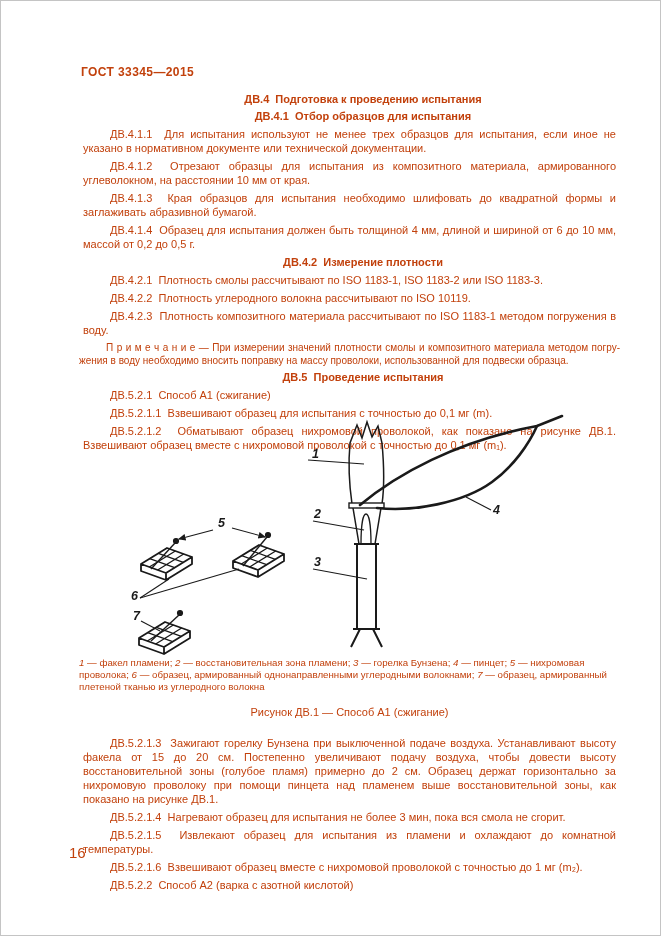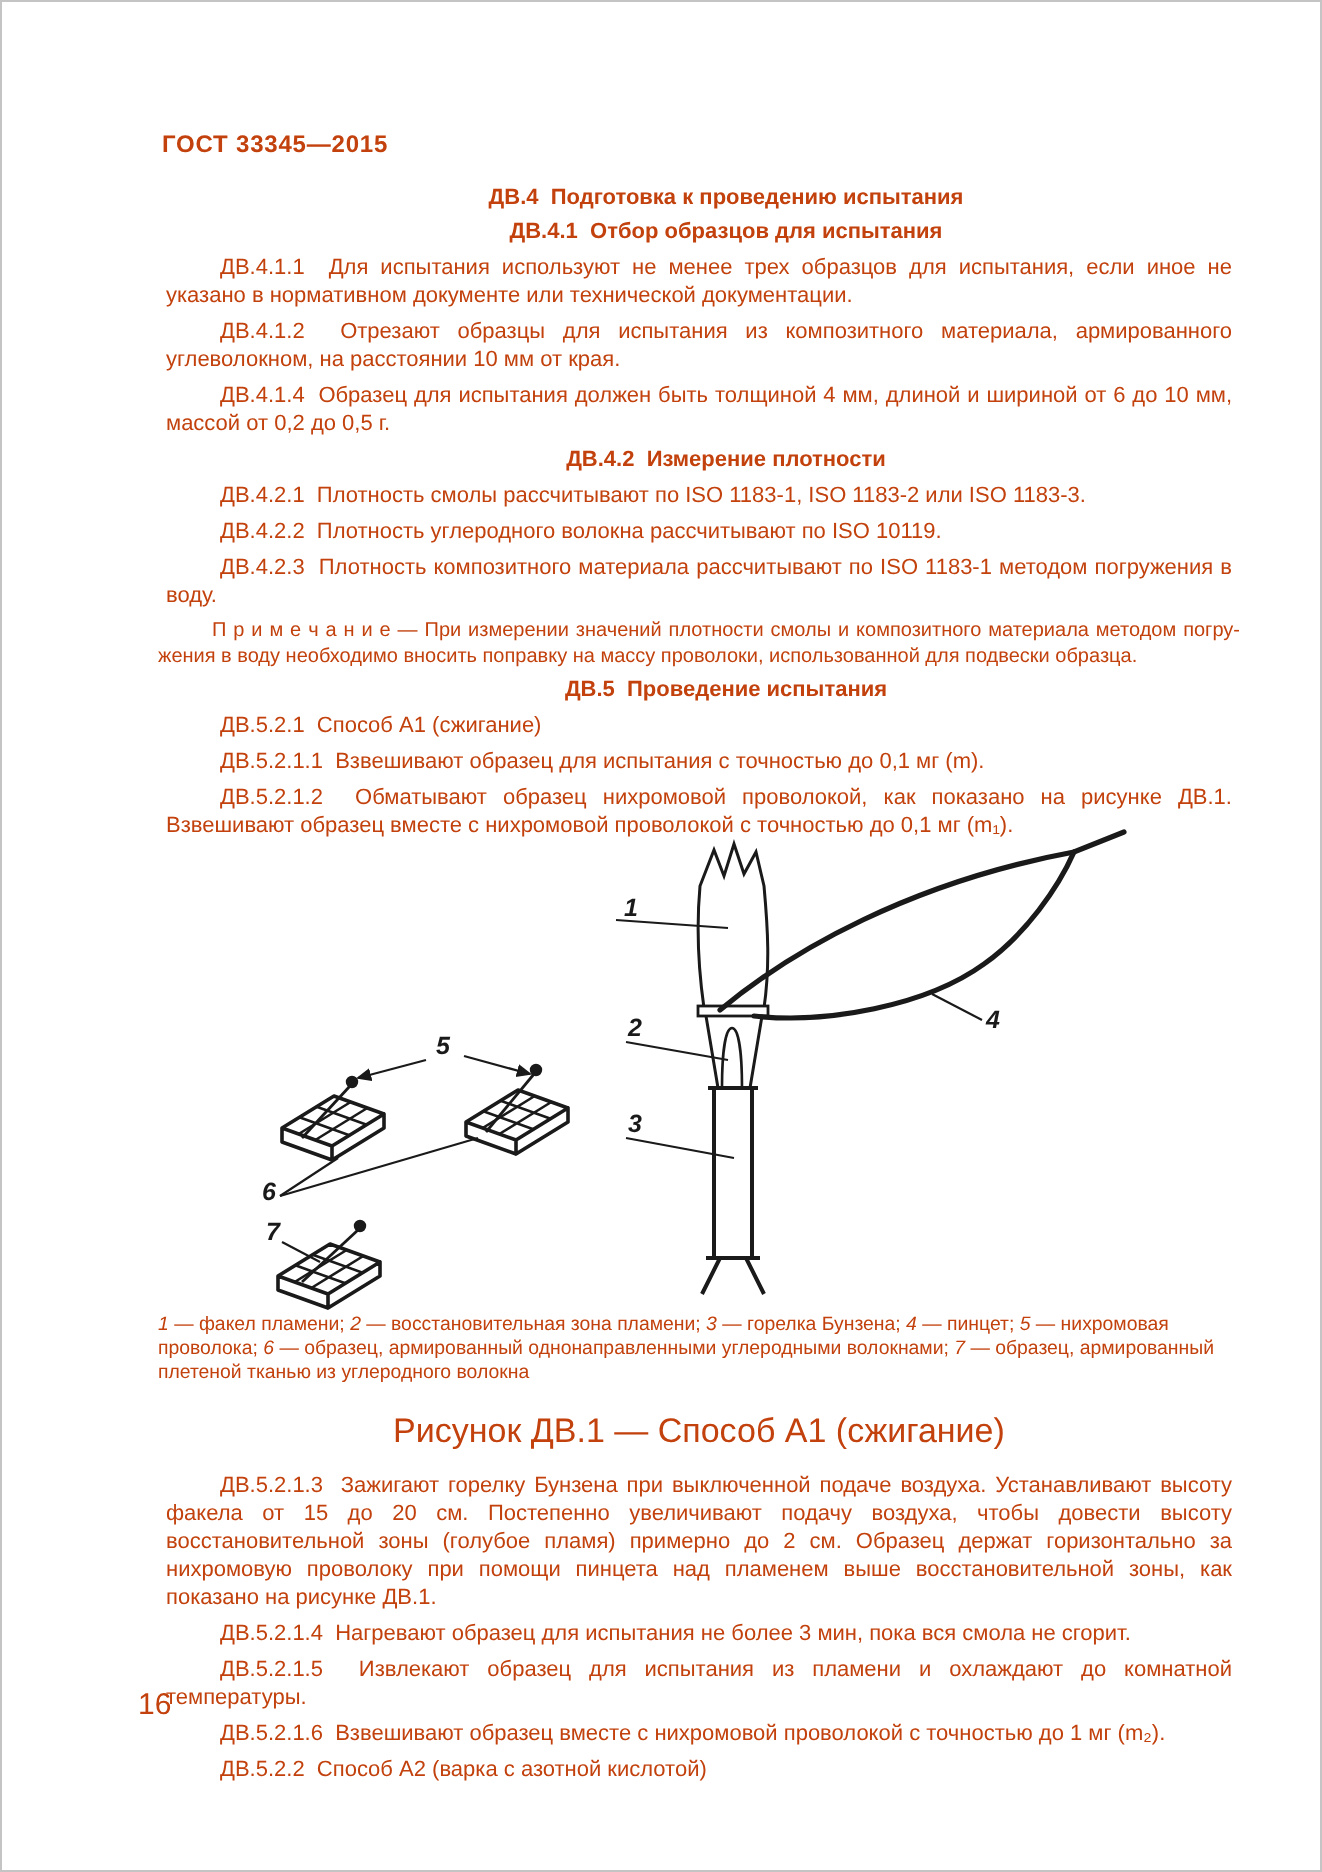--- a/index.html
+++ b/index.html
@@ -28,37 +28,38 @@
   .heading{margin:3px 0 1px 0;text-indent:27px;font-weight:bold;text-align:center;}
   .note{margin:2px 0;text-indent:27px;font-size:10px;line-height:13px;}
   .figure-area{position:absolute;left:60px;top:412px;width:560px;height:245px;}
   .figure-legend{
     position:absolute;left:78px;top:656px;width:541px;
     font-size:9.7px;line-height:12px;
   }
   .legend-num{font-style:italic;}
   .figure-caption{
     position:absolute;left:78px;top:705px;width:541px;
-    font-size:17px;text-align:center;
+    font-size:11px;text-align:center;
   }
   .page-number{position:absolute;left:68px;top:843px;font-size:15px;}
   svg .lbl{font-family:"Liberation Sans","DejaVu Sans",sans-serif;font-size:12.5px;font-style:italic;font-weight:bold;fill:#1a1a1a;}
 </style>
 </head>
 <body>
 
 <div class="page">
 
   <div class="doc-header">ГОСТ 33345—2015</div>
 
   <div class="text-col" id="text-top">
     <p class="heading">ДВ.4&nbsp; Подготовка к проведению испытания</p>
     <p class="heading">ДВ.4.1&nbsp; Отбор образцов для испытания</p>
     <p class="para">ДВ.4.1.1&nbsp; Для испытания используют не менее трех образцов для испытания, если иное не указано в норма­тивном документе или технической документации.</p>
     <p class="para">ДВ.4.1.2&nbsp; Отрезают образцы для испытания из композитного материала, армированного углеволокном, на расстоянии 10 мм от края.</p>
+    <p class="para">ДВ.4.1.3&nbsp; Края образцов для испытания необходимо шлифовать до квадратной формы и заглаживать абра­зивной бумагой.</p>
     <p class="para">ДВ.4.1.4&nbsp; Образец для испытания должен быть толщиной 4 мм, длиной и шириной от 6 до 10 мм, массой от 0,2 до 0,5 г.</p>
     <p class="heading">ДВ.4.2&nbsp; Измерение плотности</p>
     <p class="para">ДВ.4.2.1&nbsp; Плотность смолы рассчитывают по ISO 1183-1, ISO 1183-2 или ISO 1183-3.</p>
     <p class="para">ДВ.4.2.2&nbsp; Плотность углеродного волокна рассчитывают по ISO 10119.</p>
     <p class="para">ДВ.4.2.3&nbsp; Плотность композитного материала рассчитывают по ISO 1183-1 методом погружения в воду.</p>
     <p class="note">П р и м е ч а н и е — При измерении значений плотности смолы и композитного материала методом погру­жения в воду необходимо вносить поправку на массу проволоки, использованной для подвески образца.</p>
     <p class="heading">ДВ.5&nbsp; Проведение испытания</p>
     <p class="para">ДВ.5.2.1&nbsp; Способ А1 (сжигание)</p>
     <p class="para">ДВ.5.2.1.1&nbsp; Взвешивают образец для испытания с точностью до 0,1 мг (m).</p>
     <p class="para">ДВ.5.2.1.2&nbsp; Обматывают образец нихромовой проволокой, как показано на рисунке ДВ.1. Взвешивают обра­зец вместе с нихромовой проволокой с точностью до 0,1 мг (m₁).</p>

